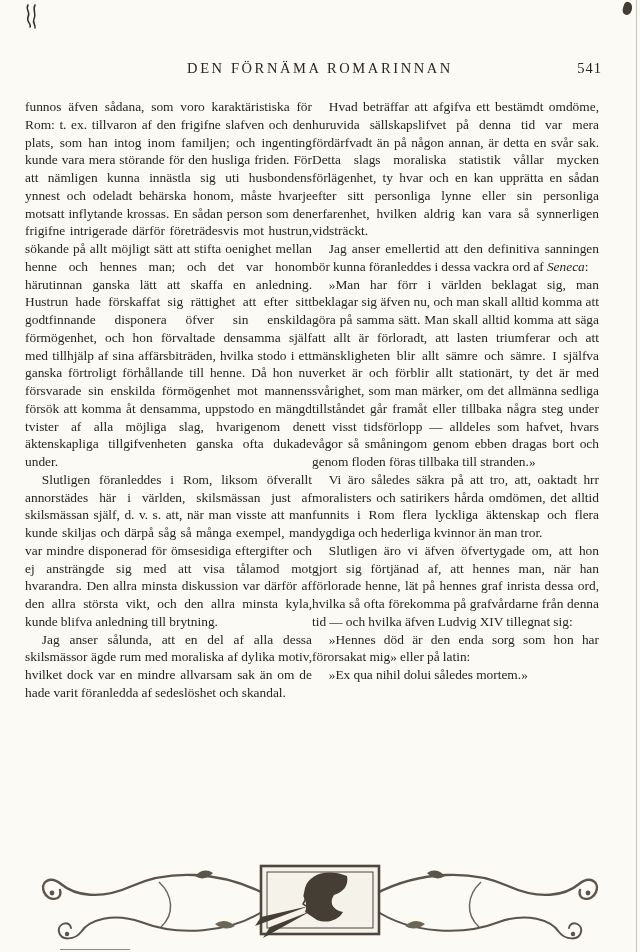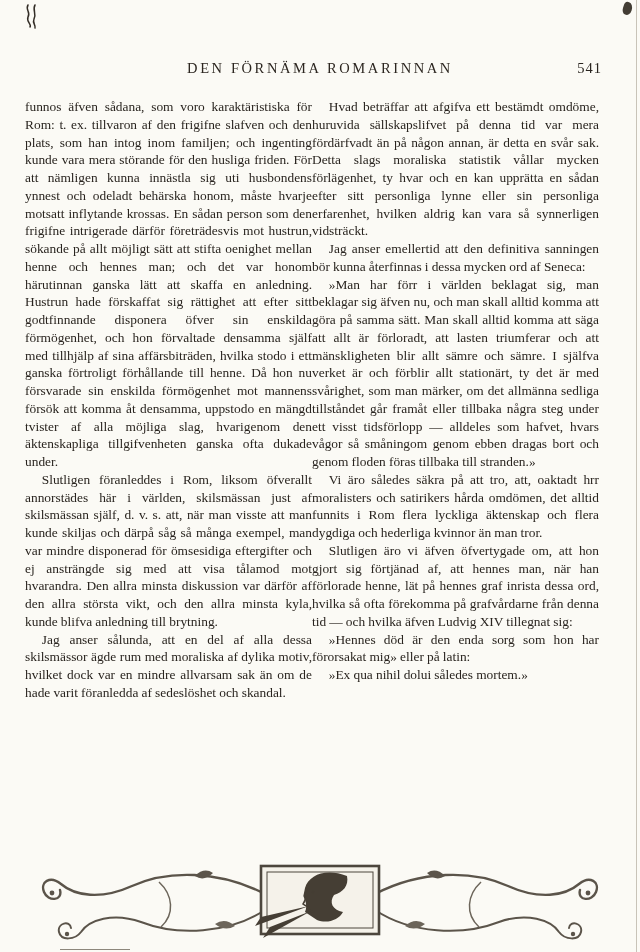--- a/index.html
+++ b/index.html
@@ -49,21 +49,21 @@
   .column {
     width: 287px;
     font-size: 13.4px;
     line-height: 17.75px;
     text-align: justify;
     hyphens: auto;
     word-spacing: -0.2px;
   }
   .para { margin: 0; text-indent: 1.25em; }
   .para.no-indent { text-indent: 0; }
-  .italic { }
+  .italic { font-style: italic; }
   .ornament {
     position: absolute; left: 0; right: 0; bottom: 6px;
     text-align: center;
   }
 </style>
 </head>
 <body>
 
 <div class="page">
 
@@ -83,21 +83,21 @@
   <div class="columns">
 
     <div class="column">
       <p class="para no-indent">funnos äfven sådana, som voro karaktäristiska för Rom: t. ex. tillvaron af den frigifne slafven och den plats, som han intog inom familjen; och ingenting kunde vara mera störande för den husliga friden. För att nämligen kunna innästla sig uti husbondens ynnest och odeladt behärska honom, måste hvarje motsatt inflytande krossas. En sådan person som den frigifne intrigerade därför företrädesvis mot hustrun, sökande på allt möjligt sätt att stifta oenighet mellan henne och hennes man; och det var honom härutinnan ganska lätt att skaffa en anledning. Hustrun hade förskaffat sig rättighet att efter sitt godtfinnande disponera öfver sin enskilda förmögenhet, och hon förvaltade densamma själf med tillhjälp af sina affärsbiträden, hvilka stodo i ett ganska förtroligt förhållande till henne. Då hon nu försvarade sin enskilda förmögenhet mot mannens försök att komma åt densamma, uppstodo en mängd tvister af alla möjliga slag, hvarigenom den äktenskapliga tillgifvenheten ganska ofta dukade under.</p>
       <p class="para">Slutligen föranleddes i Rom, liksom öfverallt annorstädes här i världen, skilsmässan just af skilsmässan själf, d. v. s. att, när man visste att man kunde skiljas och därpå såg så många exempel, man var mindre disponerad för ömsesidiga eftergifter och ej ansträngde sig med att visa tålamod mot hvarandra. Den allra minsta diskussion var därför af den allra största vikt, och den allra minsta kyla, kunde blifva anledning till brytning.</p>
       <p class="para">Jag anser sålunda, att en del af alla dessa skilsmässor ägde rum med moraliska af dylika motiv, hvilket dock var en mindre allvarsam sak än om de hade varit föranledda af sedeslöshet och skandal.</p>
     </div>
 
     <div class="column">
       <p class="para">Hvad beträffar att afgifva ett bestämdt omdöme, huruvida sällskapslifvet på denna tid var mera fördärfvadt än på någon annan, är detta en svår sak. Detta slags moraliska statistik vållar mycken förlägenhet, ty hvar och en kan upprätta en sådan efter sitt personliga lynne eller sin personliga erfarenhet, hvilken aldrig kan vara så synnerligen vidsträckt.</p>
-      <p class="para"><span>Jag anser emellertid att den definitiva sanningen bör kunna återfinnas i dessa mycken ord af </span><span class="italic">Seneca</span><span>:</span></p>
+      <p class="para"><span>Jag anser emellertid att den definitiva sanningen bör kunna föranleddes i dessa vackra ord af </span><span class="italic">Seneca</span><span>:</span></p>
       <p class="para">»Man har förr i världen beklagat sig, man beklagar sig äfven nu, och man skall alltid komma att göra på samma sätt. Man skall alltid komma att säga att allt är förloradt, att lasten triumferar och att mänskligheten blir allt sämre och sämre. I själfva verket är och förblir allt stationärt, ty det är med svårighet, som man märker, om det allmänna sedliga tillståndet går framåt eller tillbaka några steg under ett visst tidsförlopp — alldeles som hafvet, hvars vågor så småningom genom ebben dragas bort och genom floden föras tillbaka till stranden.»</p>
       <p class="para">Vi äro således säkra på att tro, att, oaktadt hrr moralisters och satirikers hårda omdömen, det alltid funnits i Rom flera lyckliga äktenskap och flera dygdiga och hederliga kvinnor än man tror.</p>
       <p class="para">Slutligen äro vi äfven öfvertygade om, att hon gjort sig förtjänad af, att hennes man, när han förlorade henne, lät på hennes graf inrista dessa ord, hvilka så ofta förekomma på grafvårdarne från denna tid — och hvilka äfven Ludvig XIV tillegnat sig:</p>
       <p class="para">»Hennes död är den enda sorg som hon har förorsakat mig» eller på latin:</p>
       <p class="para">»Ex qua nihil dolui således mortem.»</p>
     </div>
 
   </div>
 
   <div class="ornament">

